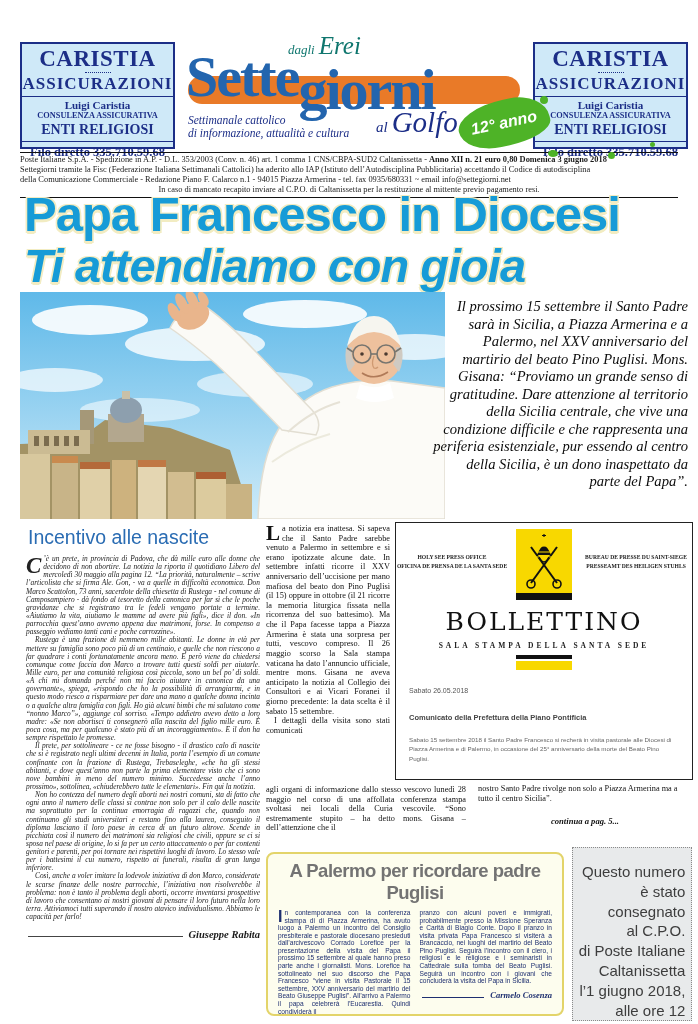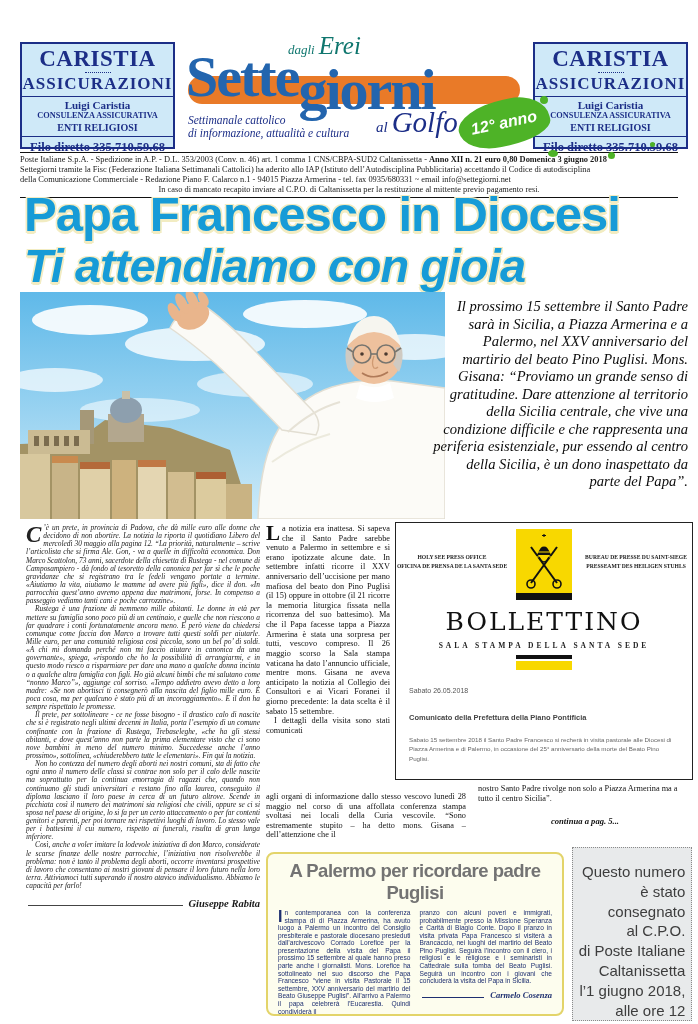--- a/index.html
+++ b/index.html
@@ -6,21 +6,21 @@
   #page{position:relative;width:698px;height:1024px;background:#fff;overflow:hidden;
         font-family:"Liberation Serif",serif;color:#1a1a1a;}
   
   .adbox{position:absolute;top:42px;width:151px;height:103px;background:#cfe9f8;
          border:2px solid #1c2e87;color:#1c2e87;text-align:center;}
   .adbox .t1{font-size:23px;font-weight:bold;letter-spacing:.5px;line-height:1.05;margin-top:3px;}
   .adbox .dots{width:26px;border-top:1px dotted #1c2e87;margin:1px auto;}
   .adbox .t2{font-size:17px;font-weight:bold;letter-spacing:1px;padding-bottom:2px;border-bottom:1px solid #1c2e87;}
   .adbox .t3{font-size:11px;font-weight:bold;margin-top:2px;}
   .adbox .t4{font-size:8.3px;font-weight:bold;line-height:1.25;}
-  .adbox .t5{font-size:10px;font-weight:bold;border-bottom:1px solid #1c2e87;padding-bottom:3px;text-align:center;}
+  .adbox .t5{font-size:14px;font-weight:bold;border-bottom:1px solid #1c2e87;padding-bottom:3px;text-align:center;}
   .adbox .t6{font-size:12.5px;font-weight:bold;margin-top:3px;}
   
   #masthead{position:absolute;left:180px;top:30px;width:350px;height:120px;}
   #orange-bar{position:absolute;left:8px;top:46px;width:332px;height:28px;background:#e97a28;border-radius:14px;}
   #mast-name{position:absolute;left:6px;top:18px;font-weight:bold;color:#2365ae;font-size:58px;line-height:1;letter-spacing:-2px;}
   #mast-name .p2{display:inline-block;transform:translateY(13px);}
   #tag-top{position:absolute;left:108px;top:2px;color:#0f766e;font-style:italic;}
   #tag-top .sm{font-size:13px;} #tag-top .bg{font-size:25px;}
   #tag-bottom{position:absolute;left:196px;top:76px;color:#1c2e87;font-style:italic;}
   #tag-bottom .sm{font-size:15px;} #tag-bottom .bg{font-size:29px;}
@@ -75,21 +75,21 @@
               font-size:25px;letter-spacing:2px;color:#111;}
   #boll-sub{position:absolute;top:118px;width:100%;text-align:center;font-family:"Liberation Serif",serif;
             font-weight:bold;font-size:7.5px;letter-spacing:3px;color:#222;}
   #bbar2{position:absolute;left:120px;top:132px;width:56px;height:4px;background:#111;}
   #ybar2{position:absolute;left:120px;top:138px;width:56px;height:9px;background:#f8d800;}
   #boll-date{position:absolute;left:13px;top:164px;font-size:7px;color:#555;}
   #boll-ct{position:absolute;left:13px;top:190px;font-size:7.5px;font-weight:bold;color:#444;}
   #boll-tx{position:absolute;left:13px;top:212px;width:268px;font-size:6.2px;line-height:1.5;color:#666;}
   
   #cont{position:absolute;left:266px;top:784px;width:426px;font-size:8.3px;line-height:1.16;color:#111;}
-  #cont .cl{position:absolute;left:0;top:8px;width:200px;text-align:justify;}
+  #cont .cl{position:absolute;left:0;top:1px;width:200px;text-align:justify;}
   #cont .cr{position:absolute;left:212px;top:0;width:214px;text-align:left;}
   #cont .continua{margin-top:14px;text-align:center;font-weight:bold;font-style:italic;font-size:8.6px;}
   
   #palermo{position:absolute;left:266px;top:852px;width:294px;height:160px;background:#fdfdee;
            border:2px solid #e3d46a;border-radius:8px;font-family:"Liberation Sans",sans-serif;}
   #pal-title{color:#737373;font-weight:bold;font-size:18.5px;text-align:center;margin:6px 0 5px 0;letter-spacing:-.5px;}
   #pal-cols{display:flex;gap:9px;padding:0 10px;}
   #pal-cols .pc{width:50%;font-size:6.6px;line-height:1.15;text-align:justify;color:#1e2f70;}
   #pal-cols .dropcap{font-style:normal;font-size:16px;line-height:13px;color:#1e2f70;}
   #pal-sig{display:flex;align-items:flex-end;margin-top:6px;font-family:"Liberation Serif",serif;
@@ -235,20 +235,21 @@
         <path d="M354,64 Q351,72 354,76 Q356,77 358,75" stroke="#cf9a72" fill="none" stroke-width="1.3"></path>
         <path d="M342,81 Q354,89 368,80" stroke="#b07a58" fill="none" stroke-width="1.6"></path>
         <path d="M340,92 Q354,99 370,91 L374,106 Q354,114 336,106 Z" fill="#ffffff"></path>
       </g>
     </svg>
   </div>
 
   <div id="intro">Il prossimo 15 settembre il Santo Padre sarà in Sicilia, a Piazza Armerina e a Palermo, nel XXV anniversario del martirio del beato Pino Puglisi. Mons. Gisana: “Proviamo un grande senso di gratitudine. Dare attenzione al territorio della Sicilia centrale, che vive una condizione difficile e che rappresenta una periferia esistenziale, pur essendo al centro della Sicilia, è un dono inaspettato da parte del Papa”.</div>
 
   <div id="edit-col">
+    <div id="edit-title">Incentivo alle nascite</div>
     <div id="edit-body">
       <p><span class="dropcap">C</span><span>’è un prete, in provincia di Padova, che dà mille euro alle donne che decidono di non abortire. La notizia la riporta il quotidiano Libero del mercoledì 30 maggio alla pagina 12. “La priorità, naturalmente – scrive l’articolista che si firma Ale. Gon, - va a quelle in difficoltà economica. Don Marco Scattolon, 73 anni, sacerdote della chiesetta di Rustega - nel comune di Camposampiero - dà fondo al tesoretto della canonica per far sì che le poche gravidanze che si registrano tra le fedeli vengano portate a termine. «Aiutiamo la vita, aiutiamo le mamme ad avere più figli», dice il don. «In parrocchia quest’anno avremo appena due matrimoni, forse. In compenso a passeggio vediamo tanti cani e poche carrozzine».</span></p>
       <p class="ind">Rustega è una frazione di nemmeno mille abitanti. Le donne in età per mettere su famiglia sono poco più di un centinaio, e quelle che non riescono a far quadrare i conti fortunatamente ancora meno. E però viene da chiedersi comunque come faccia don Marco a trovare tutti questi soldi per aiutarle. Mille euro, per una comunità religiosa così piccola, sono un bel po’ di soldi. «A chi mi domanda perché non mi faccio aiutare in canonica da una governante», spiega, «rispondo che ho la possibilità di arrangiarmi, e in questo modo riesco a risparmiare per dare una mano a qualche donna incinta o a qualche altra famiglia con figli. Ho già alcuni bimbi che mi salutano come “nonno Marco”», aggiunge col sorriso. «Tempo addietro avevo detto a loro madre: «Se non abortisci ti consegnerò alla nascita del figlio mille euro. È poca cosa, ma per qualcuno è stato più di un incoraggiamento». E il don ha sempre rispettato le promesse.</p>
       <p class="ind">Il prete, per sottolineare - ce ne fosse bisogno - il drastico calo di nascite che si è registrato negli ultimi decenni in Italia, porta l’esempio di un comune confinante con la frazione di Rustega, Trebaseleghe, «che ha gli stessi abitanti, e dove quest’anno non parte la prima elementare visto che ci sono nove bambini in meno del numero minimo. Succedesse anche l’anno prossimo», sottolinea, «chiuderebbero tutte le elementari». Fin qui la notizia.</p>
       <p class="ind">Non ho contezza del numero degli aborti nei nostri comuni, sta di fatto che ogni anno il numero delle classi si contrae non solo per il calo delle nascite ma soprattutto per la continua emorragia di ragazzi che, quando non continuano gli studi universitari e restano fino alla laurea, conseguito il diploma lasciano il loro paese in cerca di un futuro altrove. Scende in picchiata così il numero dei matrimoni sia religiosi che civili, oppure se ci si sposa nel paese di origine, lo si fa per un certo attaccamento o per far contenti genitori e parenti, per poi tornare nei rispettivi luoghi di lavoro. Lo stesso vale per i battesimi il cui numero, rispetto ai funerali, risulta di gran lunga inferiore.</p>
       <p class="ind">Così, anche a voler imitare la lodevole iniziativa di don Marco, considerate le scarse finanze delle nostre parrocchie, l’iniziativa non risolverebbe il problema: non è tanto il problema degli aborti, occorre inventarsi prospettive di lavoro che consentano ai nostri giovani di pensare il loro futuro nella loro terra. Attiviamoci tutti superando il nostro atavico individualismo. Abbiamo le capacità per farlo!</p>
     </div>
     <div class="sig">
       <span class="sigline"></span>
       <span>Giuseppe Rabita</span>

